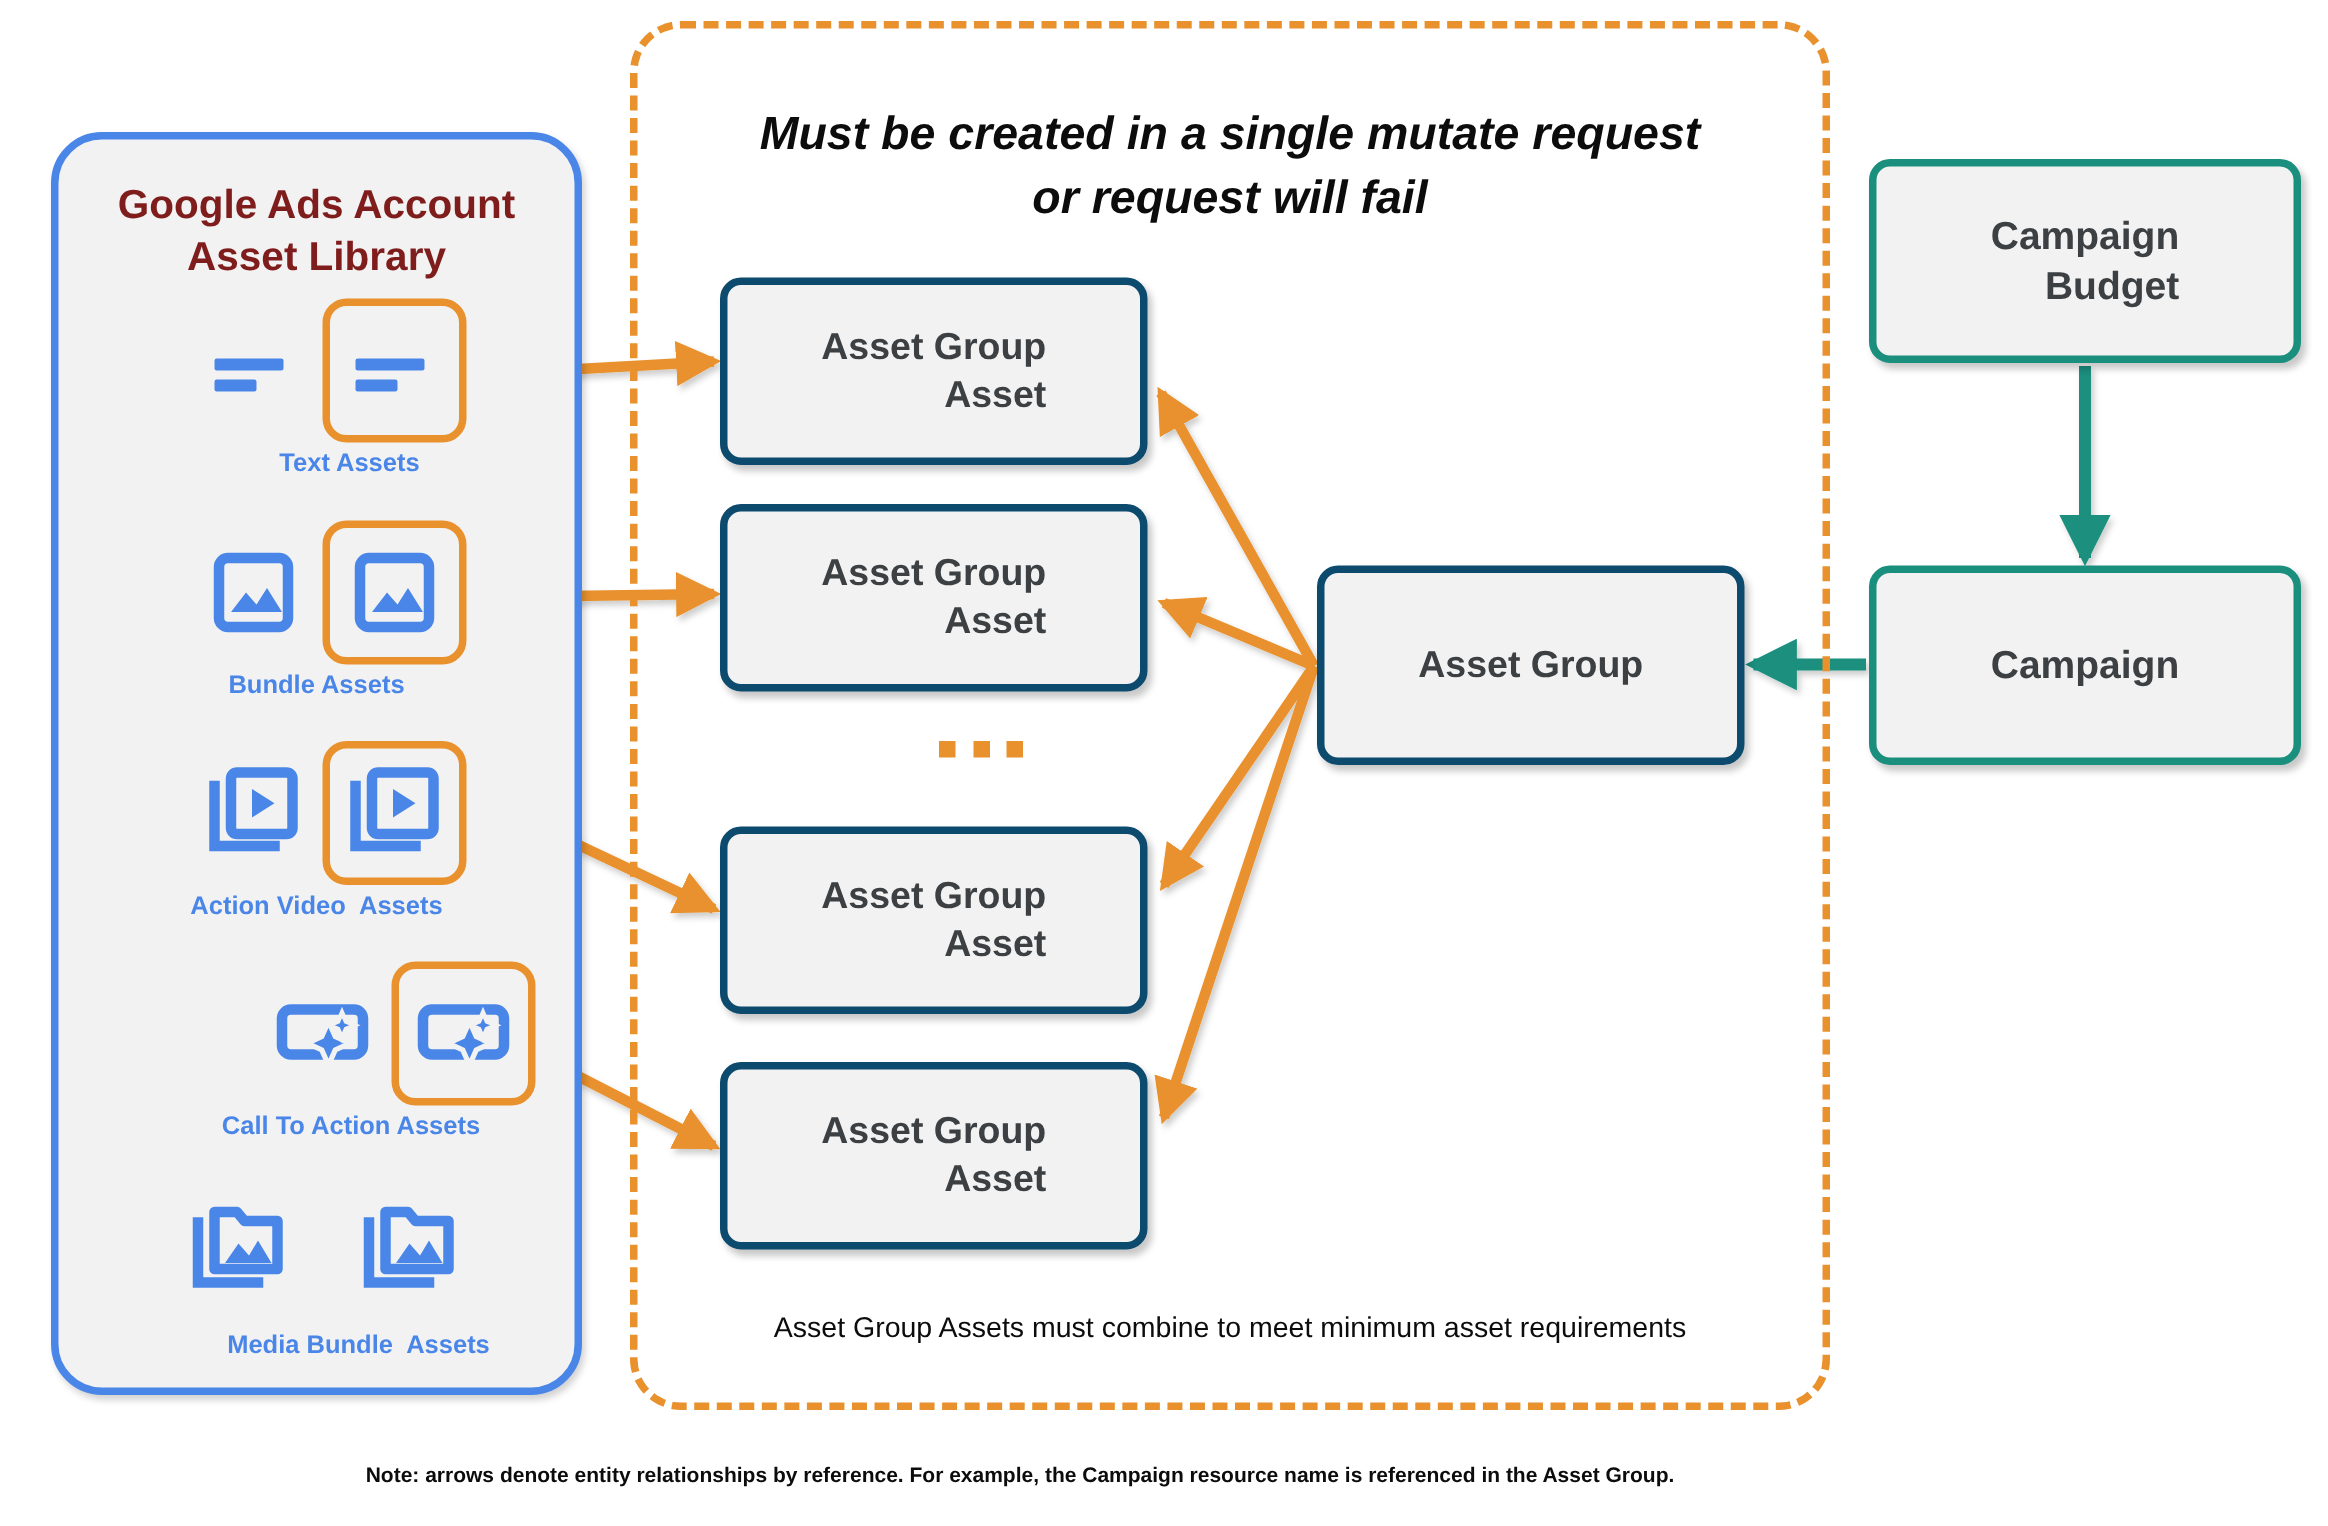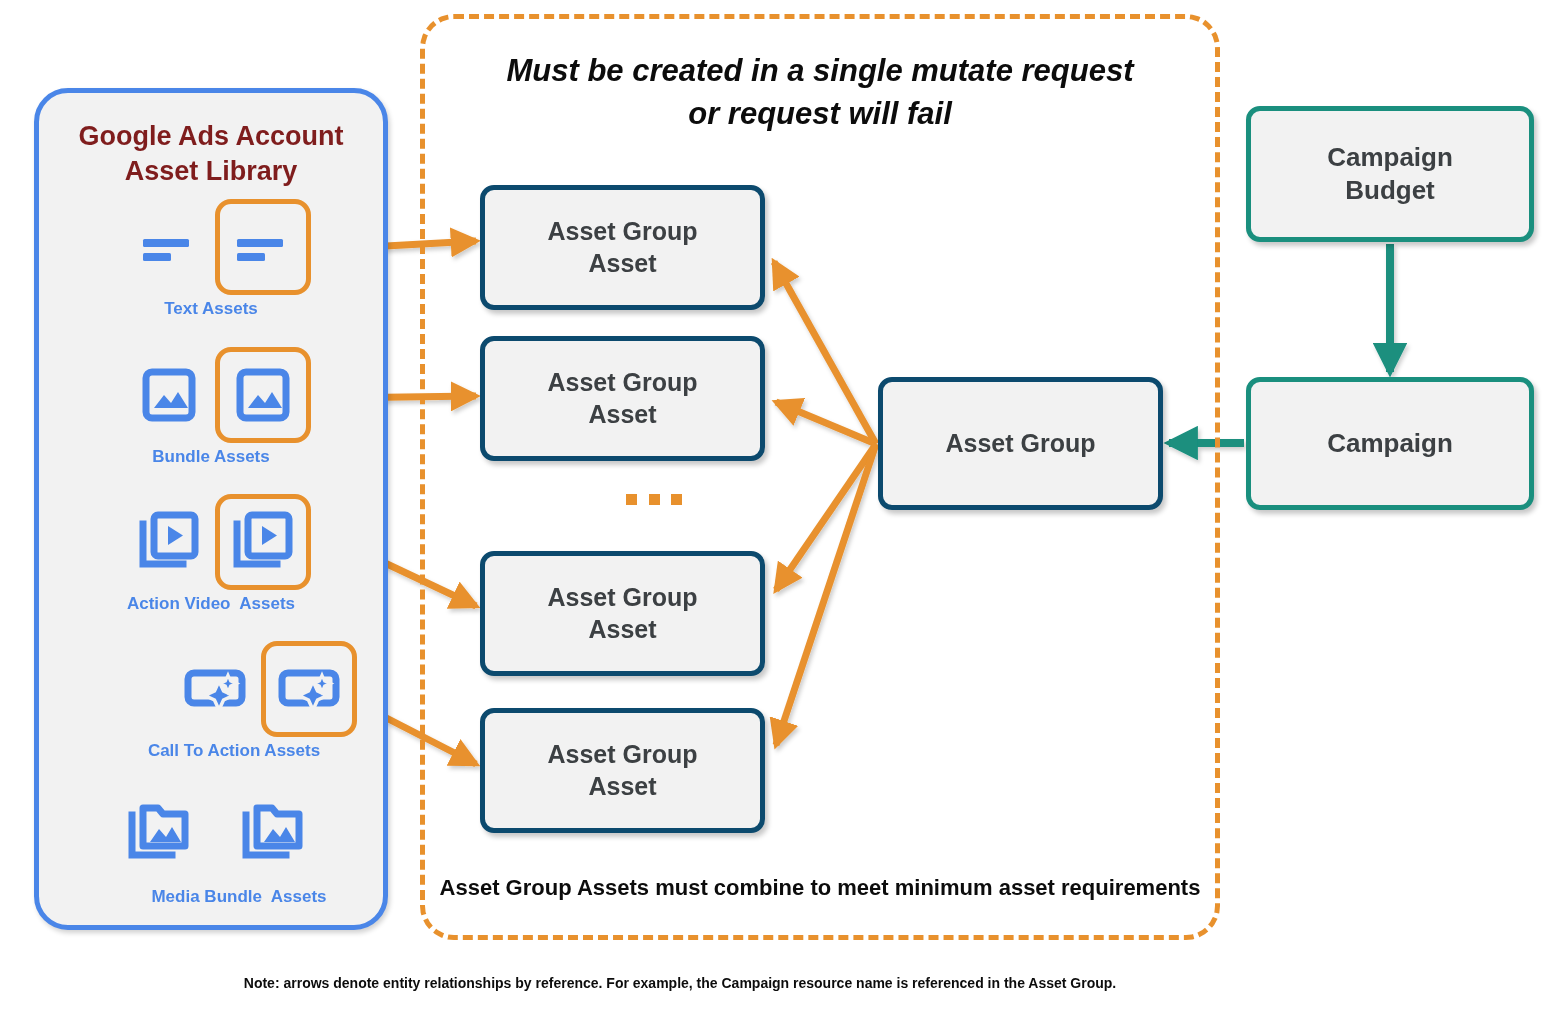--- a/index.html
+++ b/index.html
@@ -106,52 +106,52 @@
     height: 926px;
     border: 5px dashed #e8912d;
     border-radius: 34px;
     box-sizing: border-box;
     background: transparent;
     z-index: 2;
   }
   #mutate-title {
     position: absolute;
     left: 420px;
-    top: 50px;
+    top: 68px;
     width: 800px;
     text-align: center;
     font-size: 31px;
     font-style: italic;
     font-weight: bold;
     color: #0c0c0c;
     line-height: 1.38;
     white-space: pre-line;
     z-index: 3;
   }
   #mutate-footnote {
     position: absolute;
     left: 420px;
     top: 875px;
     width: 800px;
     text-align: center;
-    font-size: 22px;
-    font-weight: bold;
+    font-size: 19px;
+    font-weight: normal;
     color: #0c0c0c;
     z-index: 3;
   }
 
   
   .node {
     position: absolute;
     box-sizing: border-box;
     background: #f2f2f2;
     display: flex;
     align-items: center;
     justify-content: center;
-    text-align: center;
+    text-align: right;
     line-height: 1.26;
     white-space: pre-line;
     color: #3c4043;
     box-shadow: 3px 4px 5px rgba(0,0,0,0.22);
     z-index: 4;
   }
   .node.orange {
     border: 5px solid #0c4a6e;
     border-radius: 14px;
   }
@@ -281,21 +281,21 @@
           </svg>
         </div>
         <div class="icon-slot boxed">
           <div class="boxed-frame"></div>
           <svg class="glyph" viewBox="0 0 64 64">
             <rect x="6" y="24" width="46" height="8" rx="1.5" fill="#4a86e8"></rect>
             <rect x="6" y="38" width="28" height="8" rx="1.5" fill="#4a86e8"></rect>
           </svg>
         </div>
       </div>
-      <div class="asset-label" style="top:100px;">Text Assets</div>
+      <div class="asset-label" style="top:100px;margin-left:22px;">Text Assets</div>
     </div>
 
     <div class="asset-row" style="top:254px;">
       <div class="asset-icons">
         <div class="icon-slot plain">
           <svg class="glyph" viewBox="0 0 64 64">
             <rect x="9" y="9" width="46" height="46" rx="6" fill="none" stroke="#4a86e8" stroke-width="7"></rect>
             <path d="M 17 45 L 27 32 L 34 40 L 41 29 L 51 45 Z" fill="#4a86e8"></path>
           </svg>
         </div>

